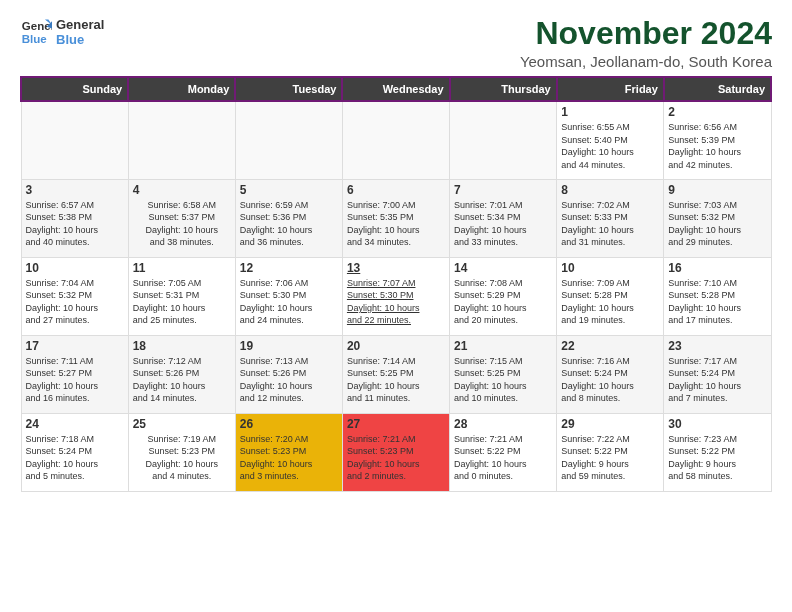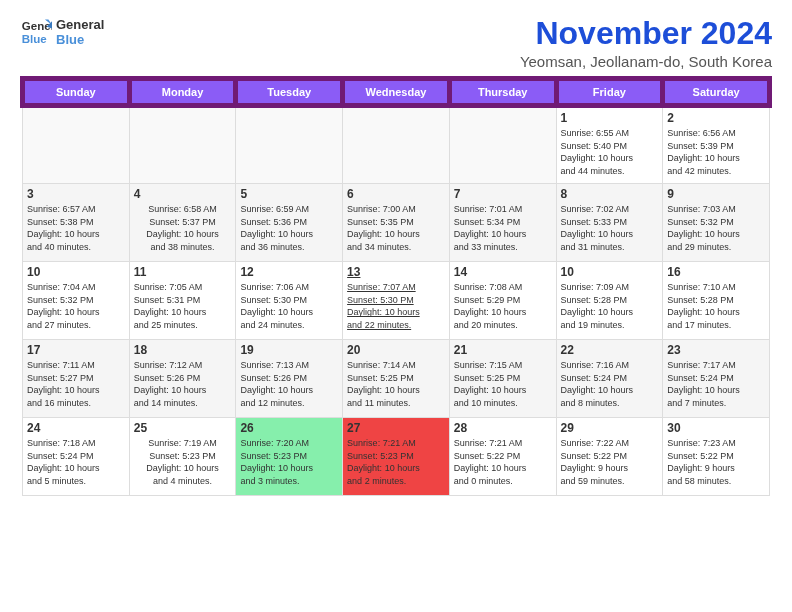--- a/index.html
+++ b/index.html
@@ -28,41 +28,41 @@
     .logo-icon {
       width: 32px;
       height: 32px;
     }
     .title-area {
       text-align: right;
     }
     .month-title {
       font-size: 32px;
       font-weight: bold;
-      color: #1d4ed8;
+      color: #14532d;
       line-height: 1.1;
     }
     .location-title {
       font-size: 15px;
       color: #555;
       margin-top: 2px;
     }
     table {
       width: 100%;
       border-collapse: collapse;
       table-layout: fixed;
     }
     th {
-      background-color: #8b5cf6;
+      background-color: #404040;
       color: #fff;
       font-size: 11px;
       font-weight: bold;
-      text-align: center;
+      text-align: right;
       padding: 5px 5px;
-      border: 5px solid #701a75;
+      border: 2px solid #701a75;
     }
     td {
       vertical-align: top;
       padding: 3px 4px;
       font-size: 9.5px;
       color: #333;
       border: 1px solid #ddd;
       height: 78px;
       background: #fff;
     }
@@ -304,21 +304,21 @@
 Daylight: 10 hours
 and 5 minutes.</div>
           </td>
           <td style="background: rgb(255, 255, 255);">
             <div class="day-number">25</div>
             <div class="day-info" style="white-space: pre-line; text-align: center;">Sunrise: 7:19 AM
 Sunset: 5:23 PM
 Daylight: 10 hours
 and 4 minutes.</div>
           </td>
-          <td style="background: #86efac;">
+          <td style="background: #eab308;">
             <div class="day-number">26</div>
             <div class="day-info" style="white-space: pre-line;">Sunrise: 7:20 AM
 Sunset: 5:23 PM
 Daylight: 10 hours
 and 3 minutes.</div>
           </td>
           <td style="background: #ef4444;">
             <div class="day-number">27</div>
             <div class="day-info" style="white-space: pre-line;">Sunrise: 7:21 AM
 Sunset: 5:23 PM

